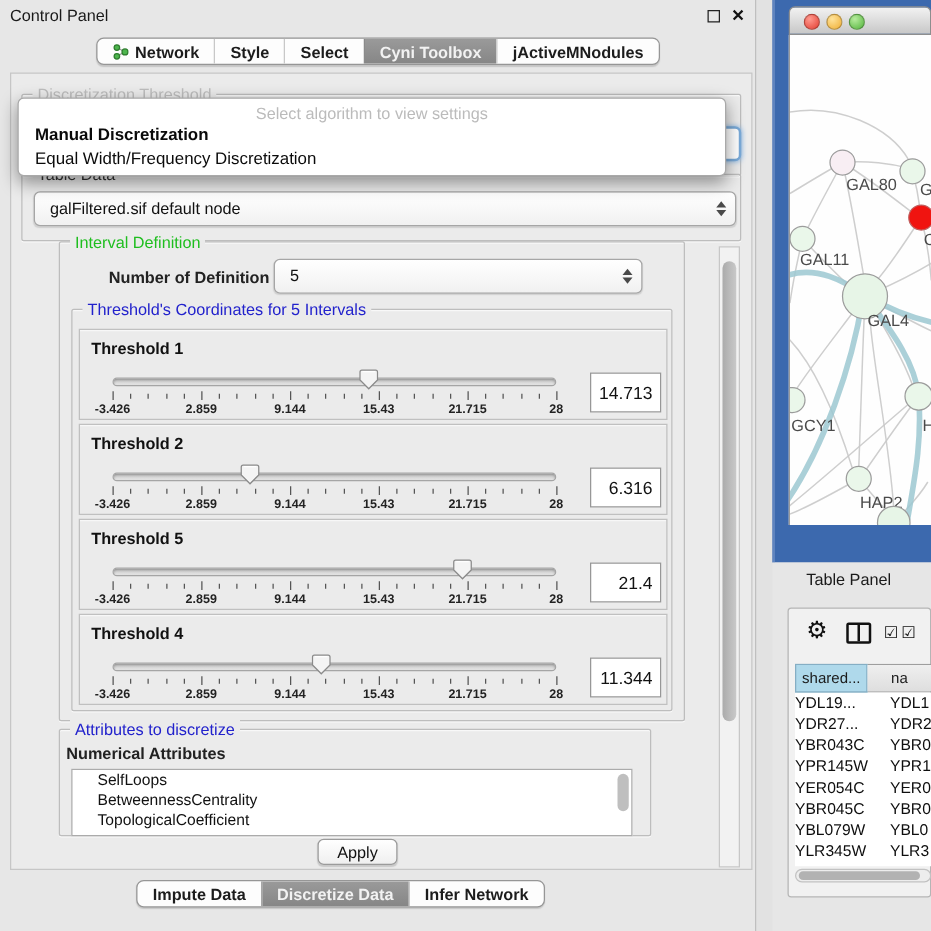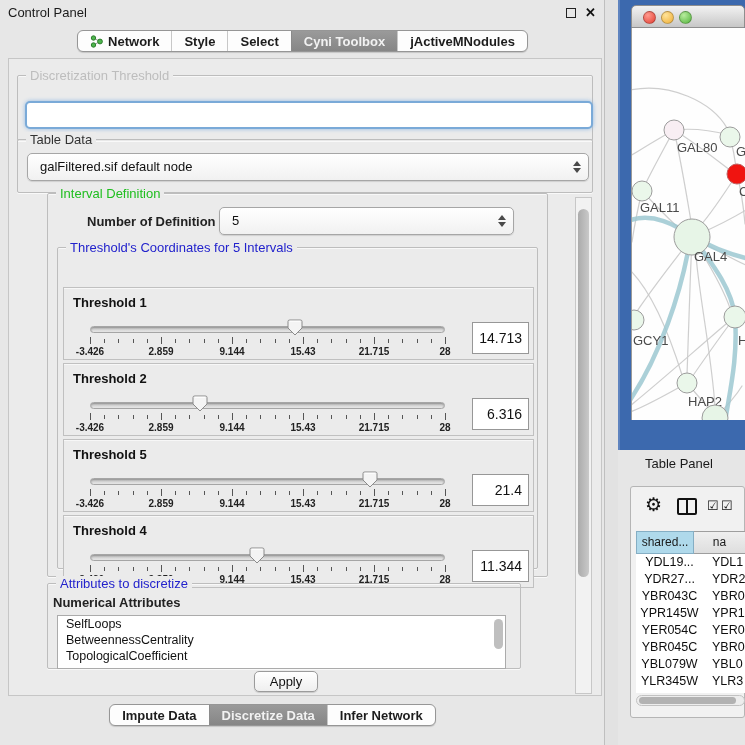--- a/index.html
+++ b/index.html
@@ -49,39 +49,39 @@
 
   .popup { position:absolute; left:5px; top:19px; width:567px; height:63px; background:#FFFFFF;
            border:1px solid #A9A9A9; border-radius:5px; box-shadow:0 5px 14px rgba(0,0,0,.40);
            z-index:40; overflow:hidden; }
   .popup .prompt { margin-top:4px; text-align:center; font-size:13px; color:#BBBBBB; }
   .popup .item { padding:1px 0 1px 13px; font-size:13.5px; color:#0A0A0A; line-height:17px; }
   .popup .item.bold { font-weight:bold; }
 
   
   .thr-box { position:absolute; left:54px; width:471px; height:73px; border:1px solid #C0C0C0;
-             box-shadow:inset 0 1px 0 rgba(255,255,255,.6); background:#EBEBEB;margin-top:24px; }
+             box-shadow:inset 0 1px 0 rgba(255,255,255,.6); background:#EBEBEB; }
   .thr-label { position:absolute; left:9px; top:7px; font-size:13px; font-weight:bold; color:#111; }
   .thr-track { position:absolute; left:26px; top:38px; width:355px; height:7px; border-radius:4px;
                background:linear-gradient(#BFBFBF,#E9E9E9); border:1px solid #A5A5A5;
                box-shadow:inset 0 1px 2px rgba(0,0,0,.25); }
   .thr-thumb { position:absolute; top:31px; width:16px; height:17px; }
   .thr-ticks { position:absolute; left:26px; top:49px; width:355px; height:9px; }
   .thr-ticks span { position:absolute; top:2px; width:1px; background:#555; }
   .thr-ticks span.major { height:7px; top:0; }
   .thr-ticks span.minor { height:4px; }
   .thr-ticklabels { position:absolute; left:26px; top:58px; width:355px; height:12px; }
   .thr-ticklabels span { position:absolute; transform:translateX(-50%); font-size:10px;
                          font-weight:bold; color:#222; white-space:nowrap; }
   .thr-value { position:absolute; left:408px; top:34px; width:57px; height:32px; background:#FFF;
                border:1px solid #979797; font-size:14px; color:#111; text-align:right;
                line-height:30px; padding-right:6px; }
 
   .attr-list { position:absolute; background:#FFF; border:1px solid #ABABAB; overflow:hidden; }
-  .attr-item { font-size:12.5px; color:#111; line-height:16px; padding-left:8px; white-space:nowrap; }
+  .attr-item { font-size:12.5px; color:#111; line-height:16px; padding-left:20px; white-space:nowrap; }
   .attr-scroll { position:absolute; right:2px; top:3px; width:9px; height:30px; background:#BFBFBF;
                  border-radius:5px; }
 
   .btn { position:absolute; background:linear-gradient(#FFFFFF,#EFEFEF); border:1px solid #9B9B9B;
          border-radius:5px; font-size:13px; color:#111; text-align:center;
          box-shadow:0 1px 1px rgba(0,0,0,.15); }
 
   .v-scroll { position:absolute; left:566px; top:138px; width:17px; height:497px;
               background:#F2F2F2; border:1px solid #C7C7C7; }
   .v-scroll .thumb { position:absolute; left:2px; top:11px; width:11px; height:368px;
@@ -114,21 +114,21 @@
 
   .tp-table { position:absolute; left:5px; top:44px; width:110px; height:176px; overflow:hidden; }
   .tp-head { display:flex; height:23px; border-top:1px solid #9E9E9E; border-bottom:1px solid #9E9E9E;align-items:center; }
   .tp-hcell { font-size:12px; color:#1A1A1A; text-align:center; line-height:21px;
               background:linear-gradient(#EFEFEF,#DEDEDE); border-right:1px solid #ABABAB;
               overflow:hidden; white-space:nowrap; }
   .tp-hcell.sel { background:#AFD9EB; border:1px solid #85AEC4; }
   .tp-rows { background:#FFF; height:139px; overflow:hidden; }
   .tp-row { display:flex; height:17px; }
   .tp-cell { font-size:12.5px; color:#0E0E0E; line-height:17px; white-space:nowrap; overflow:hidden; }
-  .tp-cell.c1 { width:67px; text-align:center; }
+  .tp-cell.c1 { width:67px; text-align:left; }
   .tp-cell.c2 { padding-left:9px; flex:1; }
   .tp-hscroll { position:absolute; left:5px; top:208px; width:109px; height:11px;
                 background:#EDEDED; border:1px solid #C2C2C2; border-radius:6px; }
   .tp-hscroll .thumb { position:absolute; left:2px; top:1px; width:97px; height:7px;
                        background:#B2B2B2; border-radius:4px; }
 
   .label { position:absolute; font-size:13px; }
   .bold { font-weight:bold; }
 </style>
 </head>
@@ -170,20 +170,27 @@
         </div>
     </div>
 
     <div class="cp-content">
 
       <div class="group" style="left:8px; top:16px; width:576px; height:66px;">
         <div class="group-title" style="color:#BDBDBD;">Discretization Threshold</div>
       </div>
       <div class="combo-ghost" style="left:16px; top:42px; width:568px; height:28px;"></div>
 
+      <div class="popup">
+        <div class="prompt">Select algorithm to view settings</div>
+        <div id="popup-items">
+            <div class="item bold">Manual Discretization</div>
+            <div class="item">Equal Width/Frequency Discretization</div>
+          </div>
+      </div>
 
       <div class="group" style="left:8px; top:80px; width:576px; height:54px;">
         <div class="group-title" style="color:#333;">Table Data</div>
       </div>
       <div class="combo" style="left:18px; top:94px; width:562px;">
         <span>galFiltered.sif default node</span>
         <span class="spin">
             <i class="up"></i>
             <i class="down"></i>
           </span>

